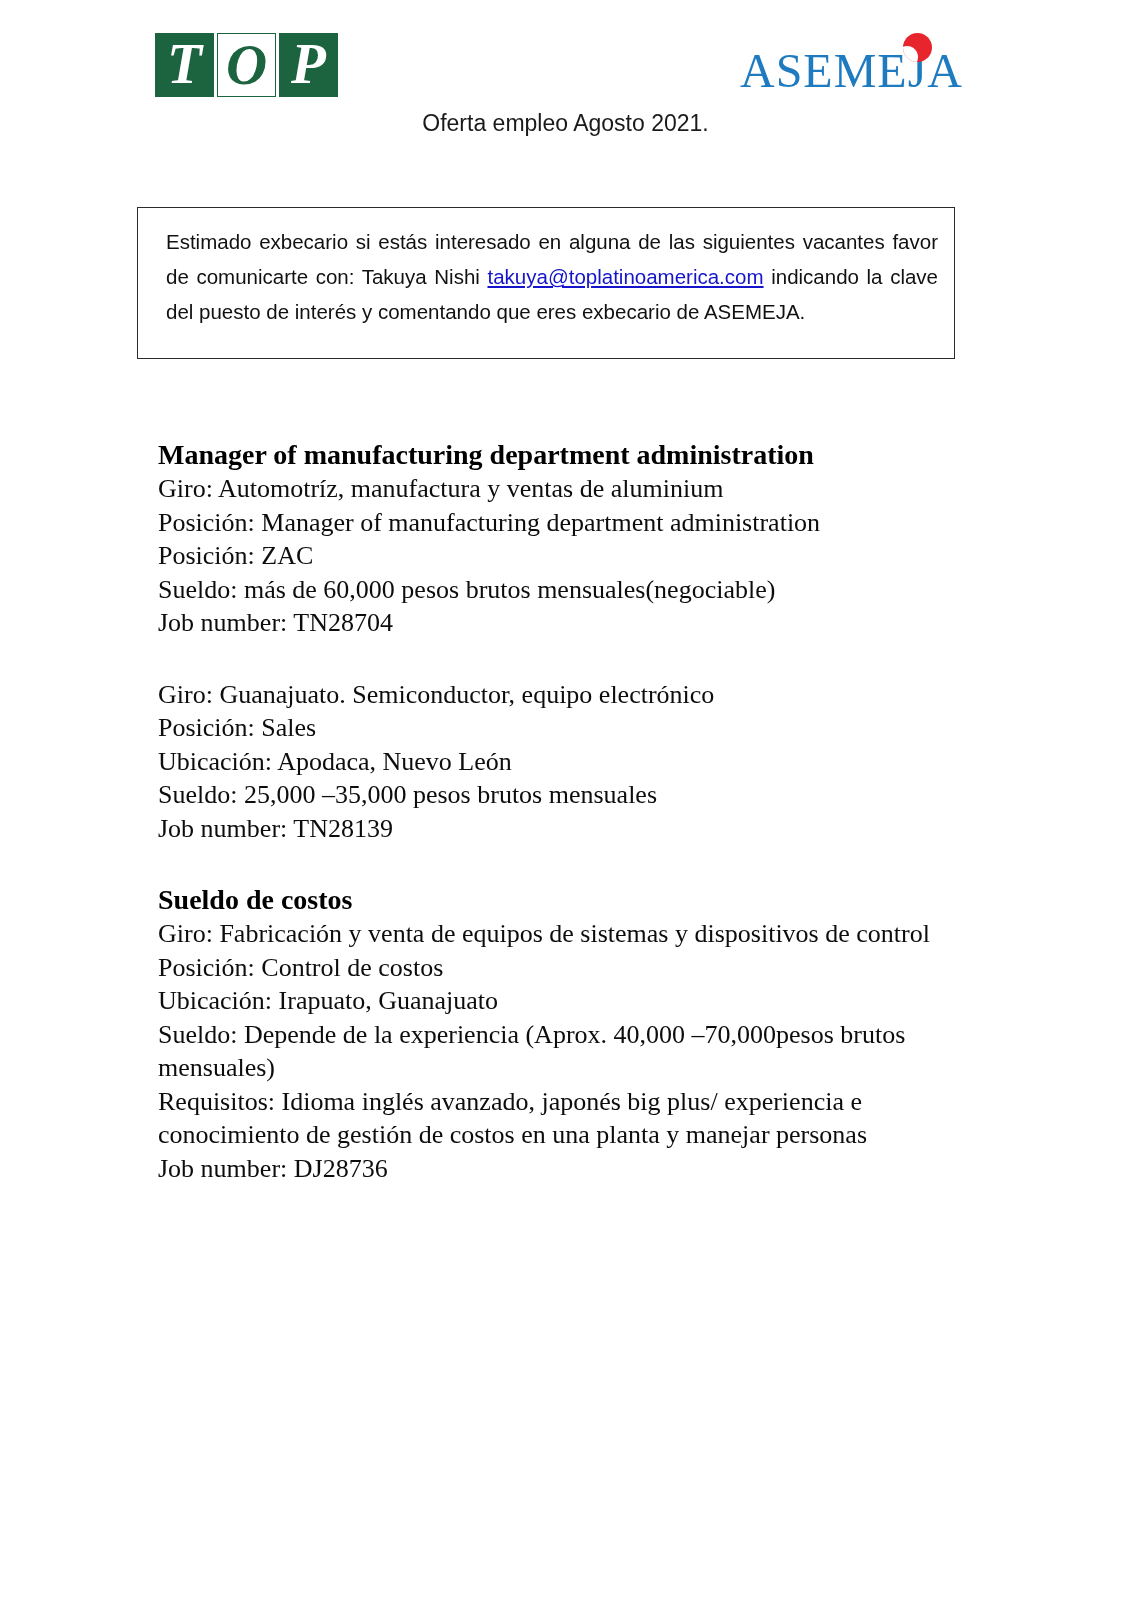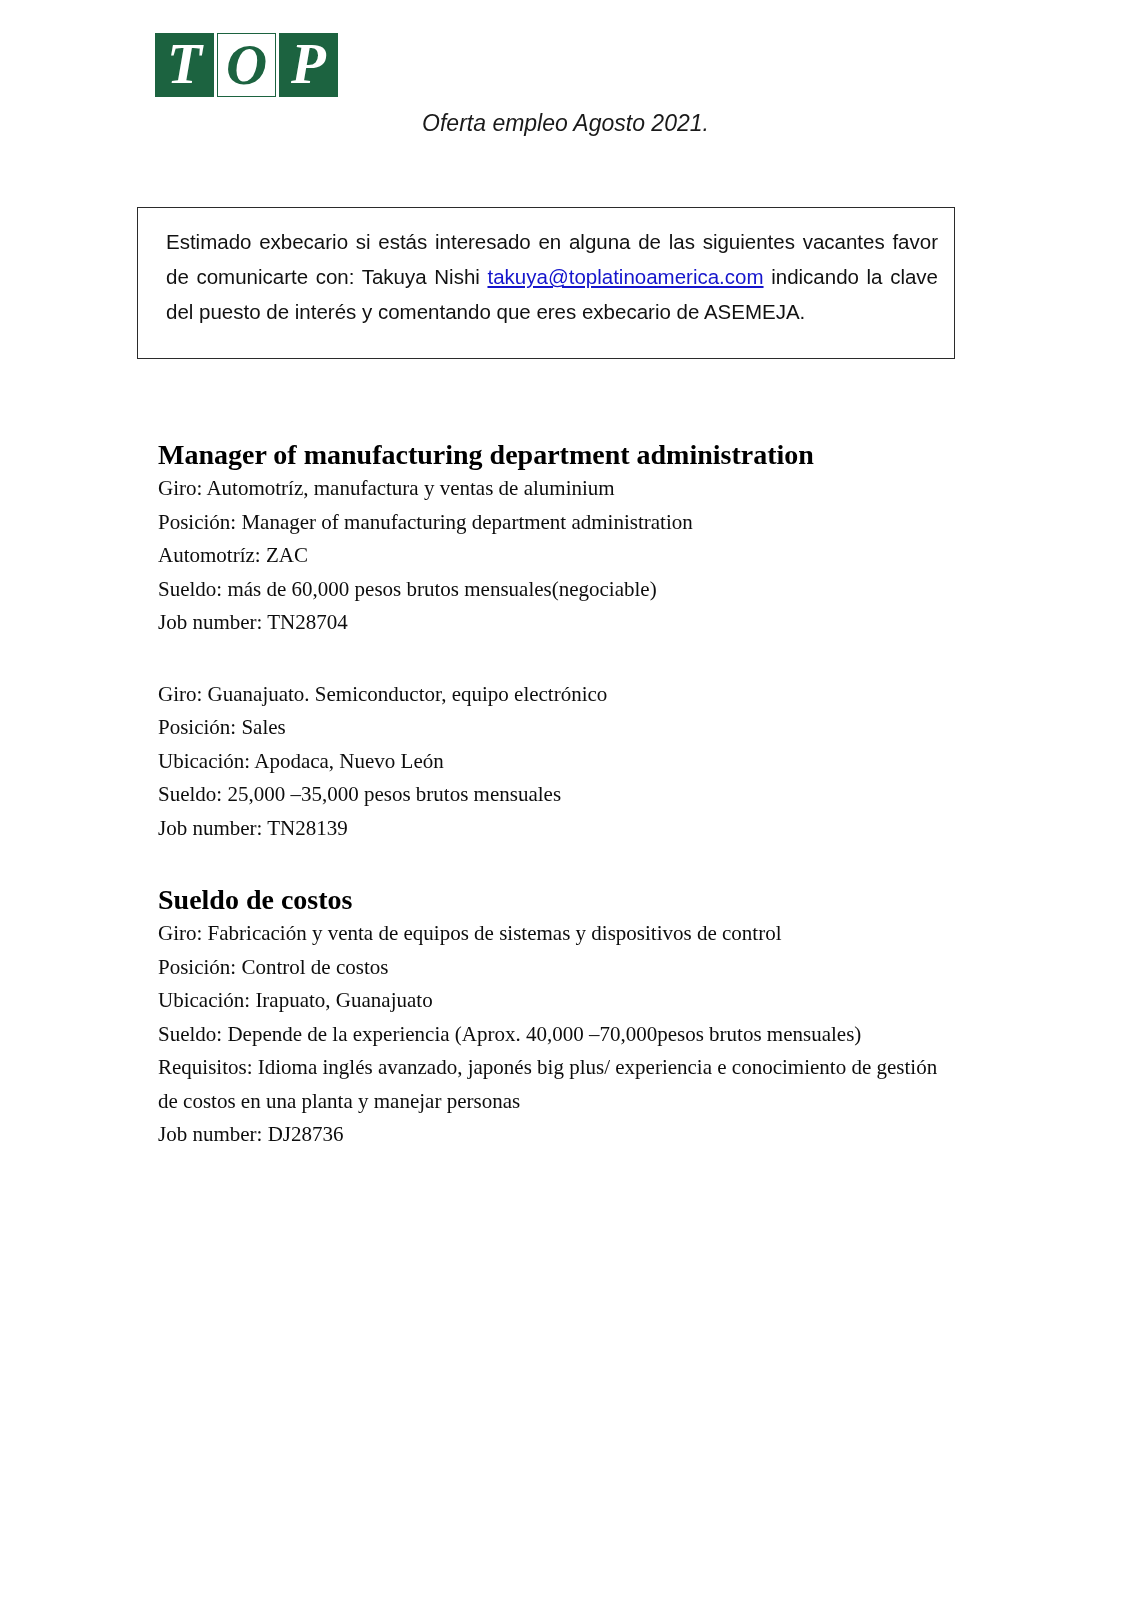--- a/index.html
+++ b/index.html
@@ -96,21 +96,20 @@
   .doc-title {
     position: absolute;
     left: 0;
     top: 108px;
     width: 1131px;
     text-align: center;
     font-family: "Liberation Sans", sans-serif;
     font-size: 23px;
     line-height: 30px;
     color: #1a1a1a;
-    font-style: italic;
   }
 
   
   .notice-box {
     position: absolute;
     left: 137px;
     top: 207px;
     width: 818px;
     height: 152px;
     border: 1.6px solid #2b2b2b;
@@ -145,53 +144,57 @@
   .job-title {
     font-family: "Liberation Serif", serif;
     font-weight: 700;
     font-size: 28px;
     line-height: 34px;
     margin: 0 0 0 0;
     color: #000000;
   }
   .job-line {
     font-family: "Liberation Serif", serif;
-    font-size: 21px;
+    font-size: 26px;
     line-height: 33.5px;
     margin: 0;
     color: #0d0d0d;
   }
 </style>
 </head>
 <body>
 
 <div class="header">
 
   <div class="top-logo">
     <div class="top-sq">T</div>
     <div class="top-sq inverse">O</div>
     <div class="top-sq">P</div>
   </div>
 
+  <div class="asemeja-logo">
+    <div class="asemeja-word">ASEMEJA</div>
+    <div class="asemeja-dot"></div>
+  </div>
 
 </div>
 
 <div class="doc-title">Oferta empleo Agosto 2021.</div>
 
 <div class="notice-box">
   <p class="notice-text"><span>Estimado exbecario si estás interesado en alguna de las siguientes vacantes favor de comunicarte con: Takuya Nishi </span><a class="email-link" href="#">takuya@toplatinoamerica.com</a><span> indicando la clave del puesto de interés y comentando que eres exbecario de ASEMEJA.</span></p>
 </div>
 
 <div class="jobs">
 
   <div class="job">
     <p class="job-title">Manager of manufacturing department administration</p>
     <p class="job-line">Giro: Automotríz, manufactura y ventas de aluminium</p>
     <p class="job-line">Posición: Manager of manufacturing department administration</p>
-    <p class="job-line">Automotríz: ZAC</p>
+    <p class="job-line">Posición: ZAC</p>
     <p class="job-line">Sueldo: más de 60,000 pesos brutos mensuales(negociable)</p>
     <p class="job-line">Job number: TN28704</p>
   </div>
 
   <div class="job">
     <p class="job-line">Giro: Guanajuato. Semiconductor, equipo electrónico</p>
     <p class="job-line">Posición: Sales</p>
     <p class="job-line">Ubicación: Apodaca, Nuevo León</p>
     <p class="job-line">Sueldo: 25,000 –35,000 pesos brutos mensuales</p>
     <p class="job-line">Job number: TN28139</p>

